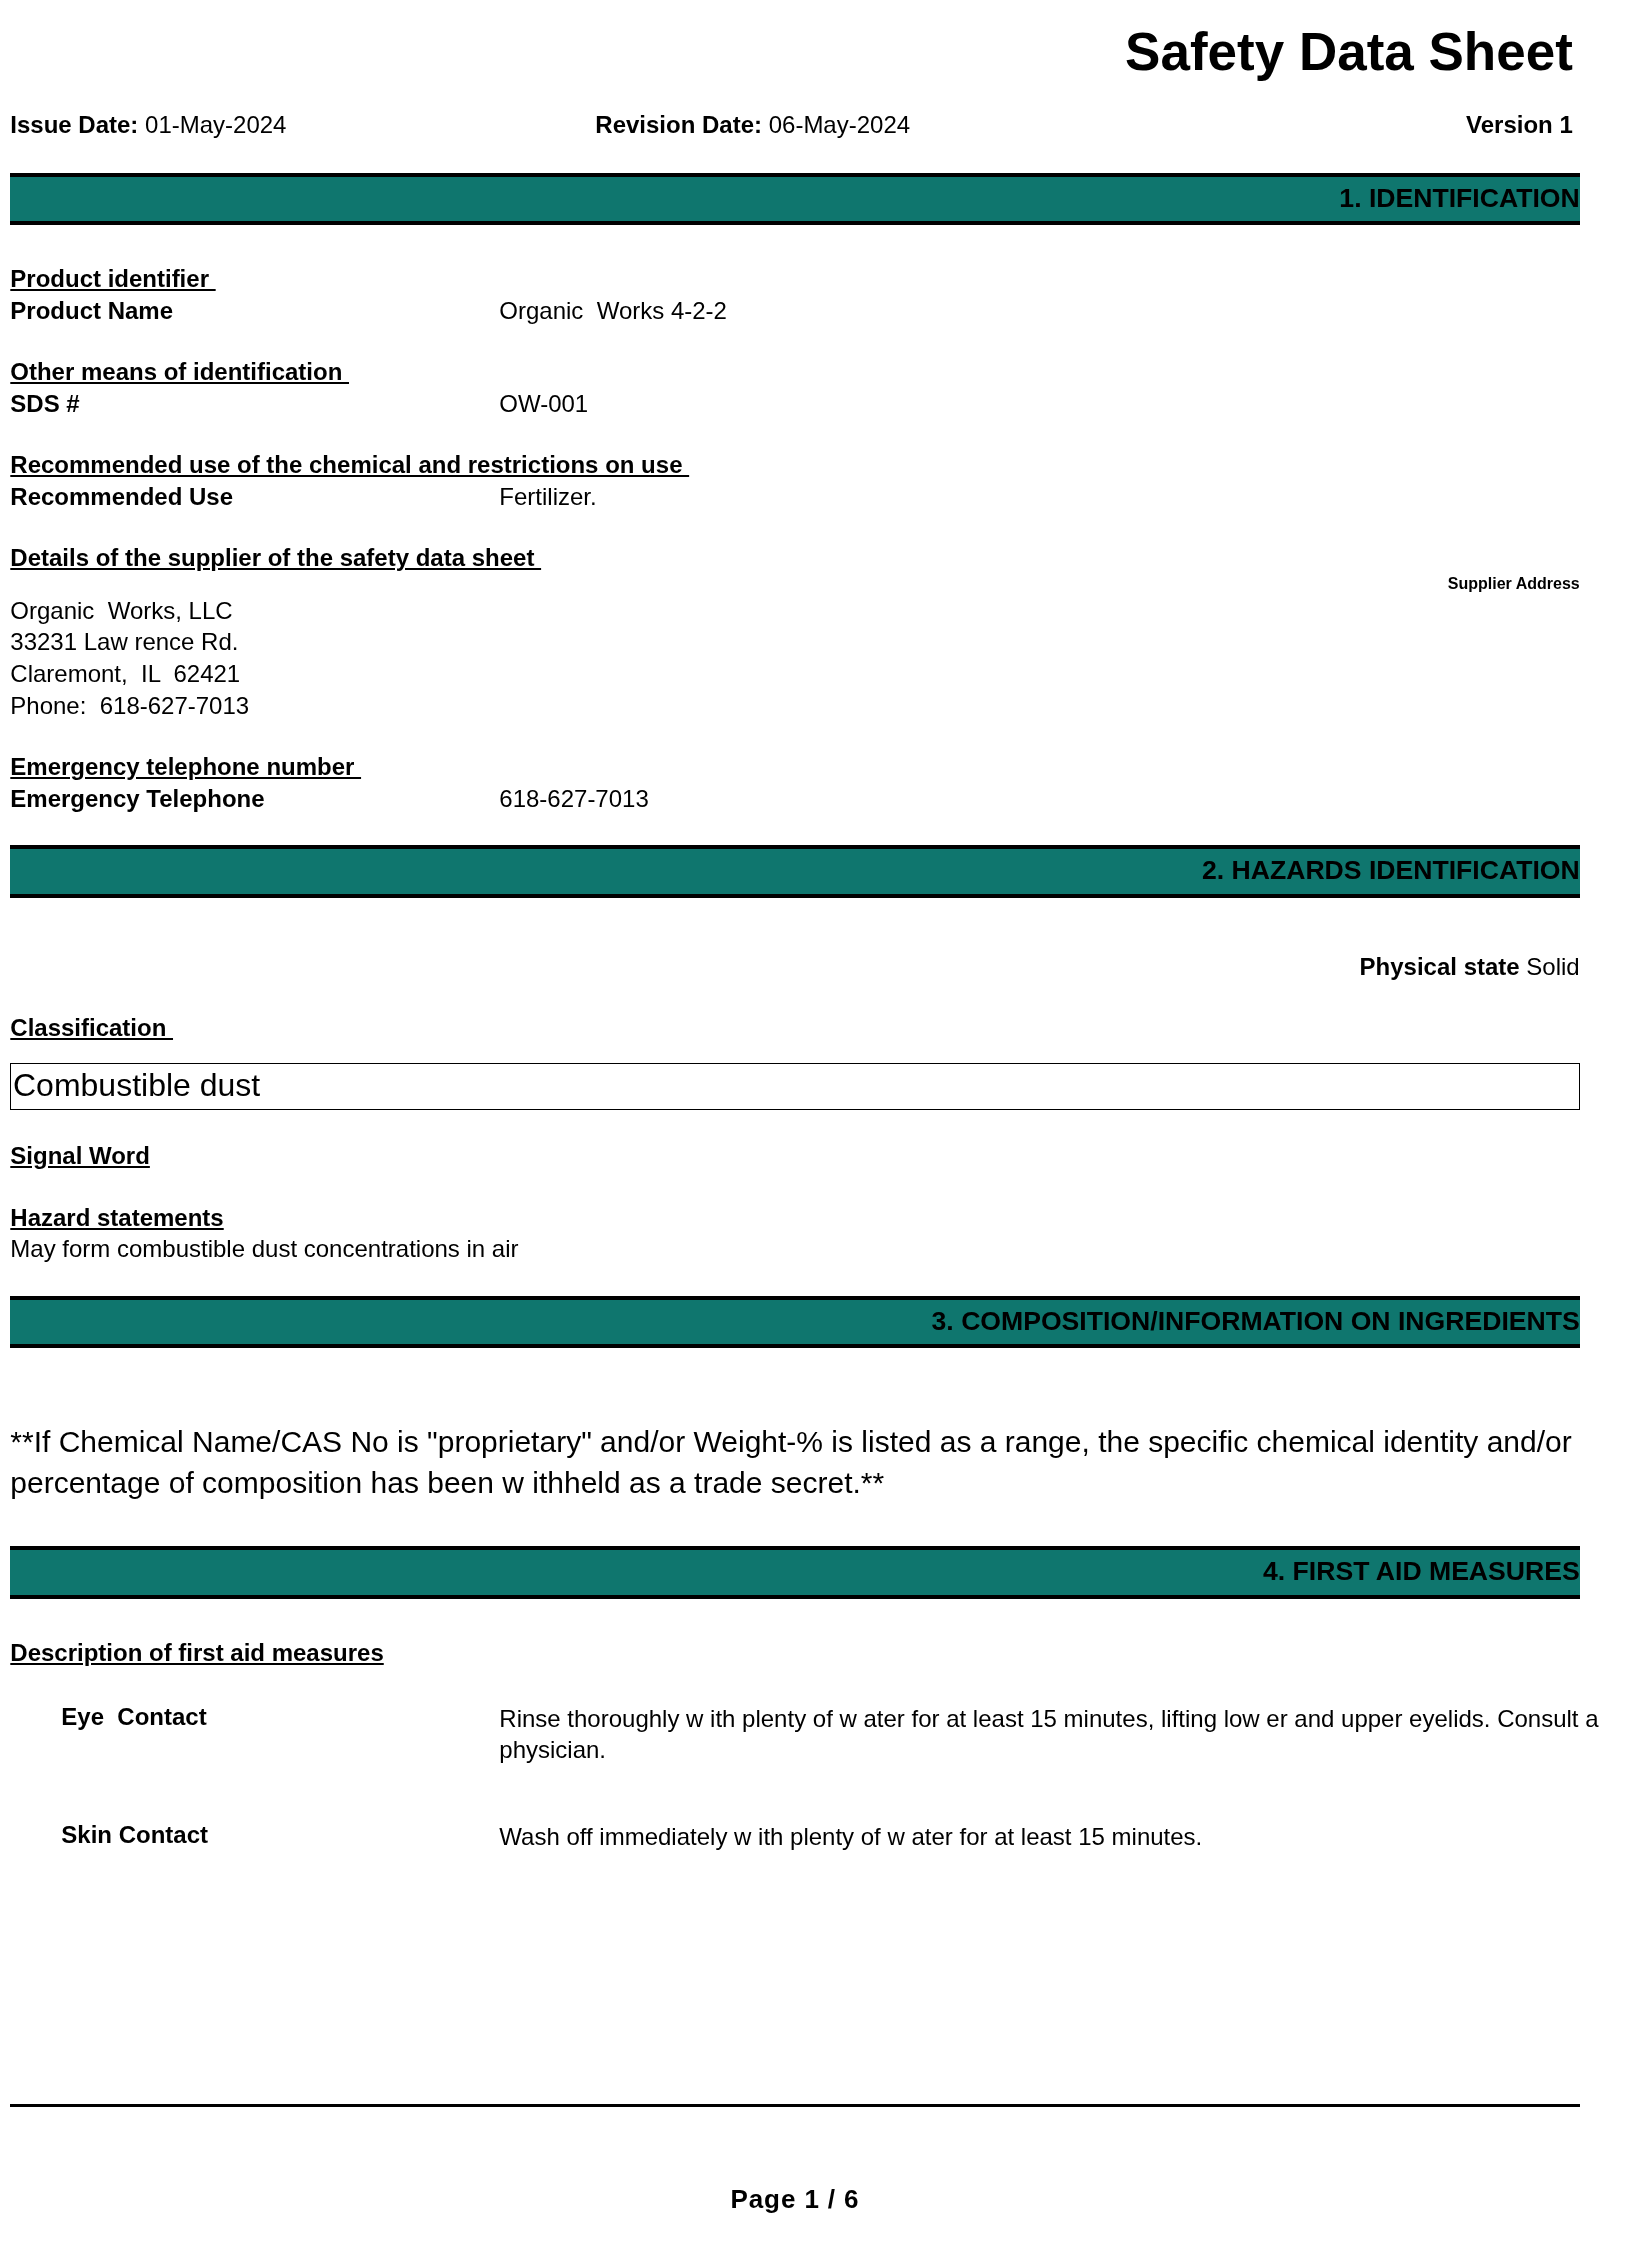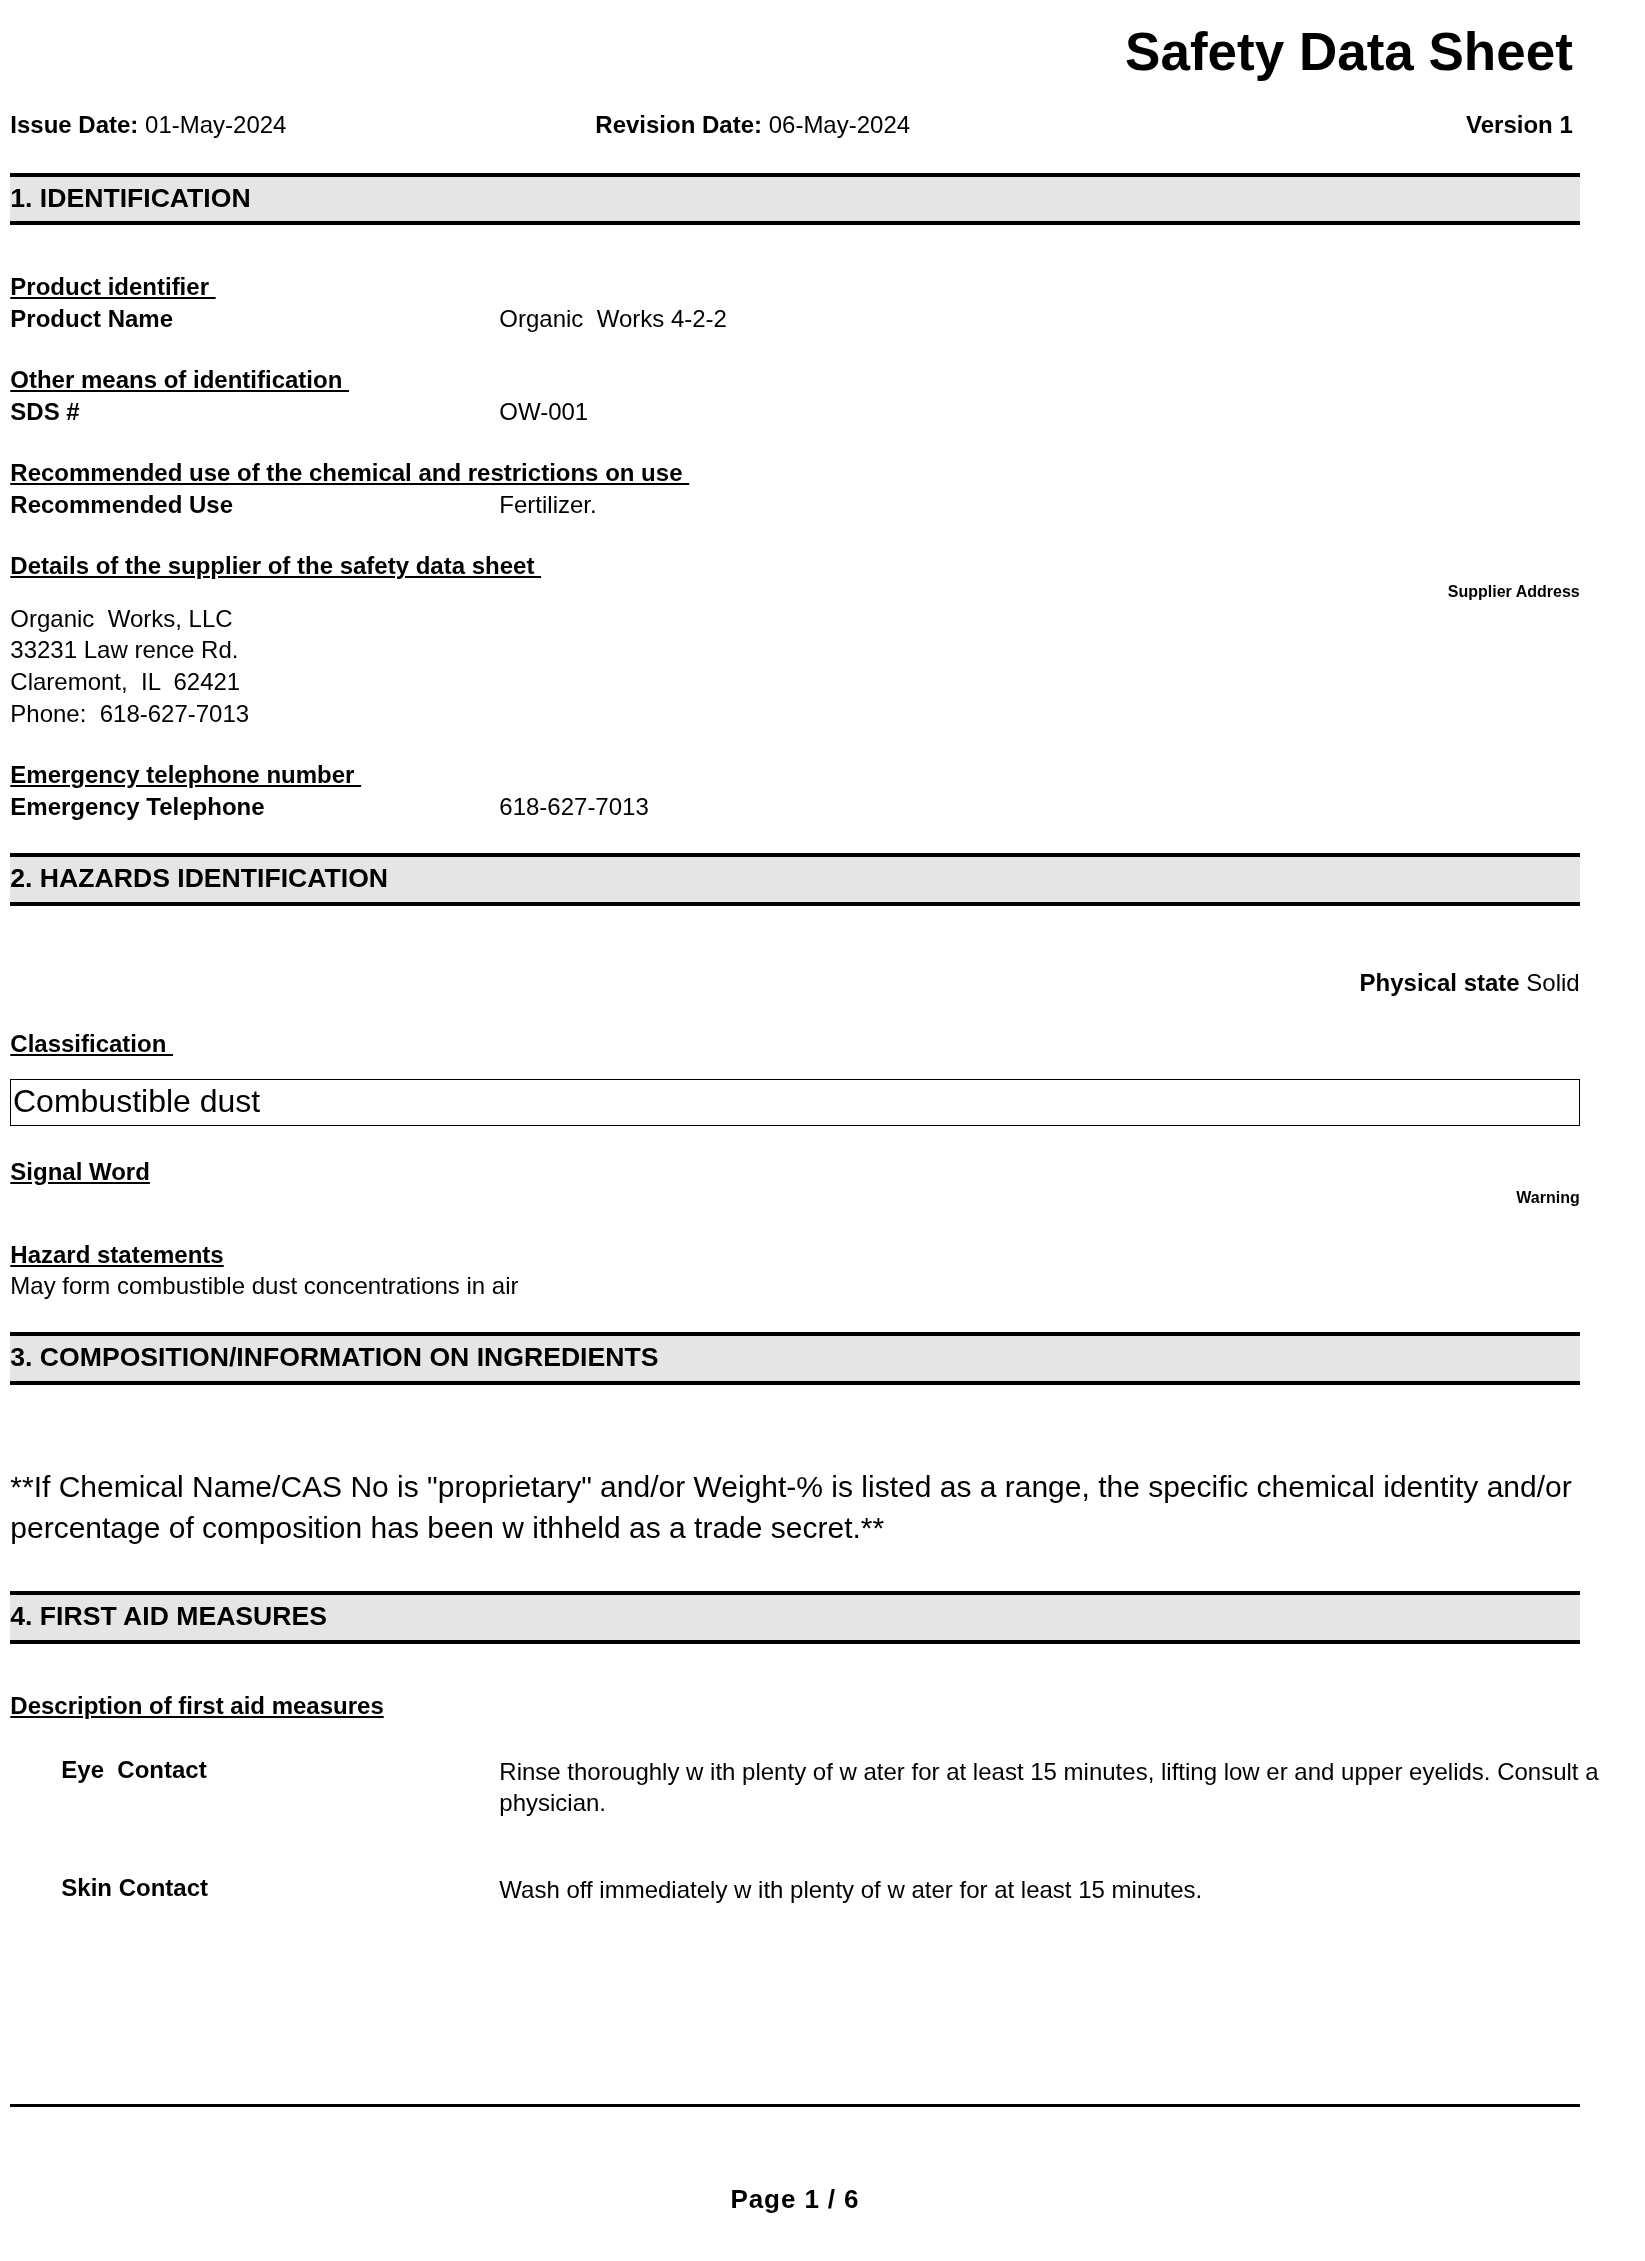--- a/index.html
+++ b/index.html
@@ -62,29 +62,29 @@
   .meta-label {
     font-weight: bold;
   }
   .meta-value {
     font-weight: normal;
   }
   .meta-version .meta-label { font-weight: bold; }
 
   
   .section-bar {
-    background: #e5e5e5;
+    background: #0f766e;
     border-top: 4.3px solid #000000;
     border-bottom: 4.3px solid #000000;
-    text-align: left;
+    text-align: right;
     font-size: 26.6px;
     font-weight: bold;
     padding: 6px 0 7.7px 0;
     margin-top: 12px;
-    margin-bottom: 16px;
+    margin-bottom: 8px;
     box-sizing: border-box;
   }
 
   
   .block { position: relative; }
   .underline-head {
     font-weight: bold;
     font-size: 24px;
     text-decoration: underline;
     display: inline-block;
@@ -300,21 +300,20 @@
 
     <div class="underline-head">Classification </div>
 
     <div class="spacer-sm"></div>
 
     <div class="class-box">Combustible  dust</div>
 
     <div class="spacer-md"></div>
 
     <div class="underline-head">Signal Word</div>
-    <div class="plain-bold">Warning</div>
 
     <div class="spacer-md"></div>
 
     <div class="underline-head">Hazard statements</div>
     <div class="plain">May form combustible  dust concentrations in air</div>
 
     <div class="spacer-sm"></div>
   </div>
 
   <div class="section-bar">3. COMPOSITION/INFORMATION ON INGREDIENTS</div>

